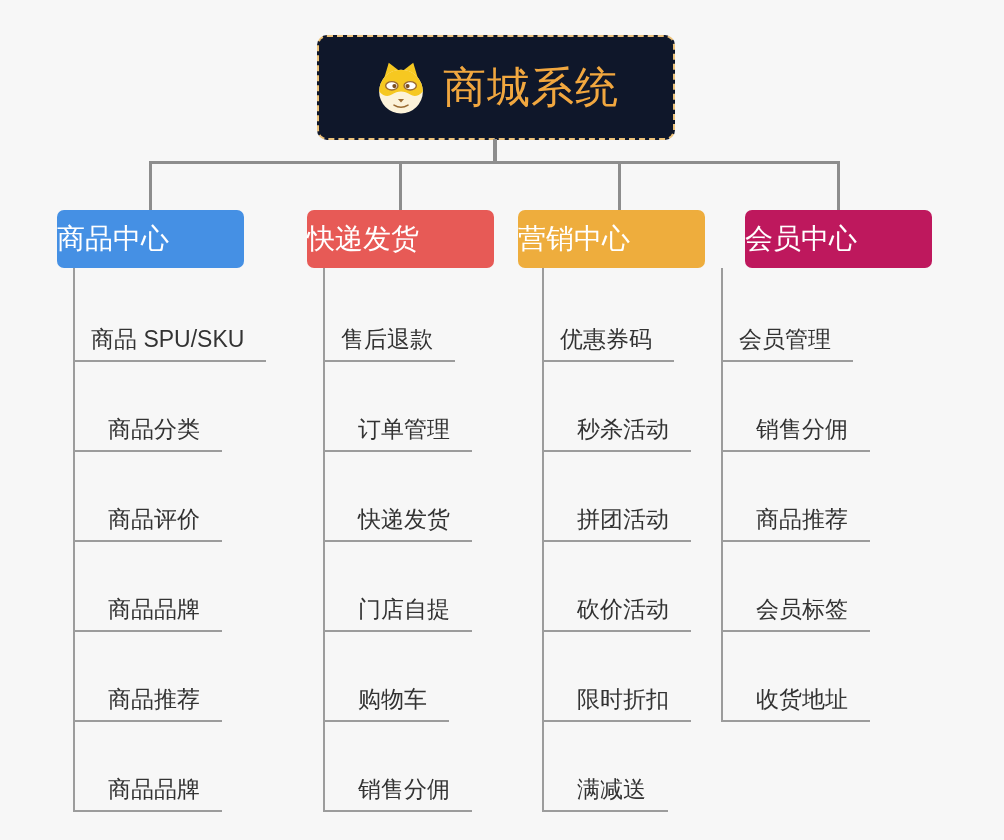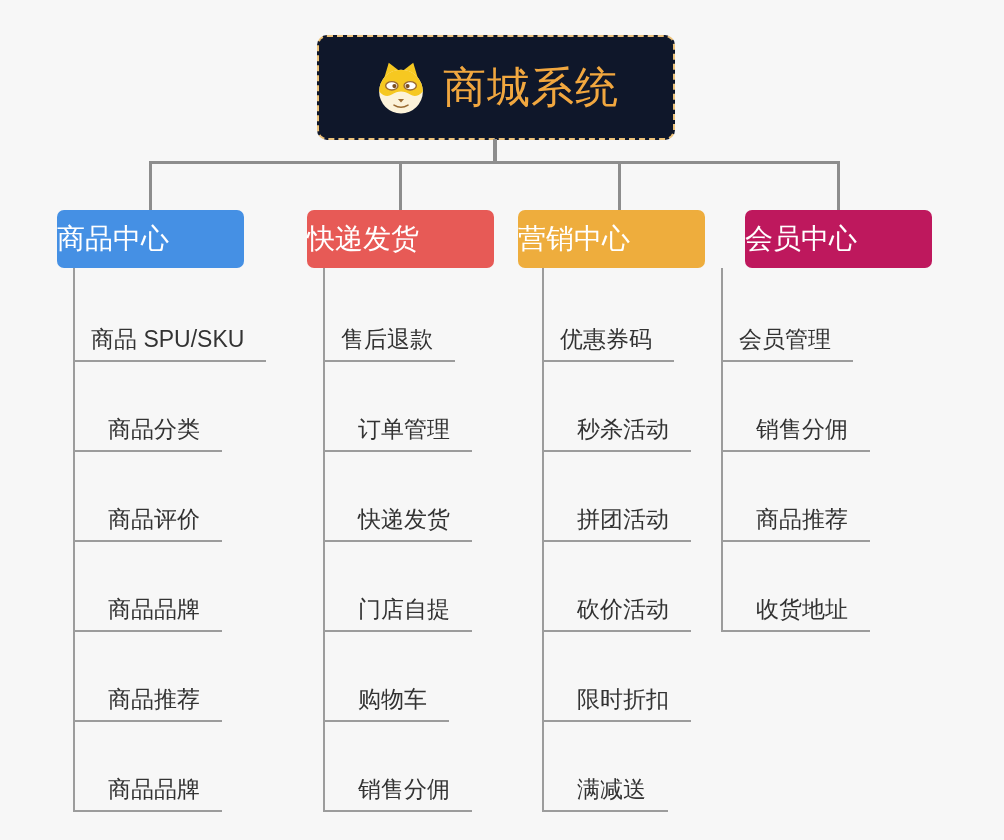--- a/index.html
+++ b/index.html
@@ -138,16 +138,17 @@
     <li>拼团活动</li>
     <li>砍价活动</li>
     <li>限时折扣</li>
     <li>满减送</li>
   </ul>
 
   <ul class="items il-4">
     <li>会员管理</li>
     <li>销售分佣</li>
     <li>商品推荐</li>
+    <li>会员标签</li>
     <li>收货地址</li>
   </ul>
 
 </div>
 
 </body></html>

